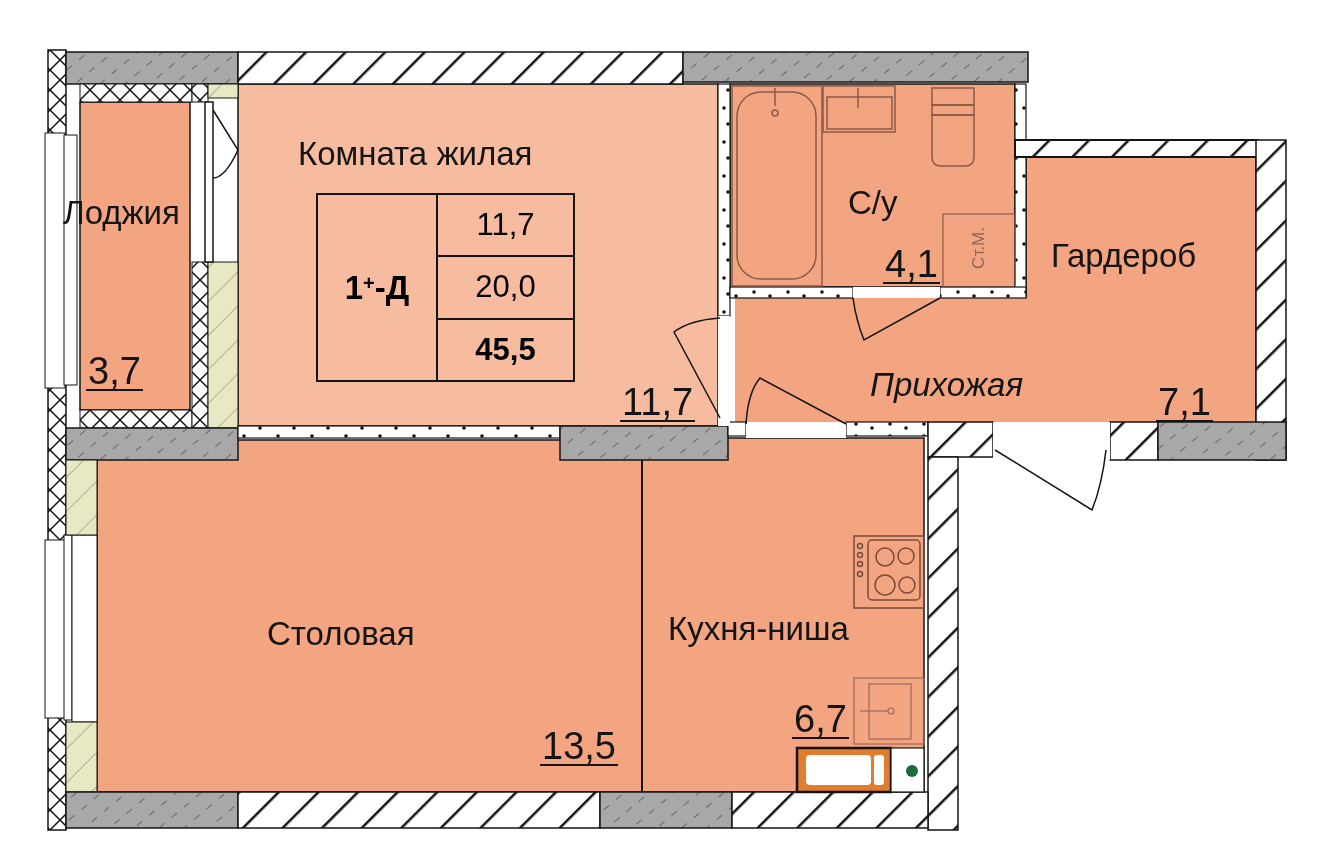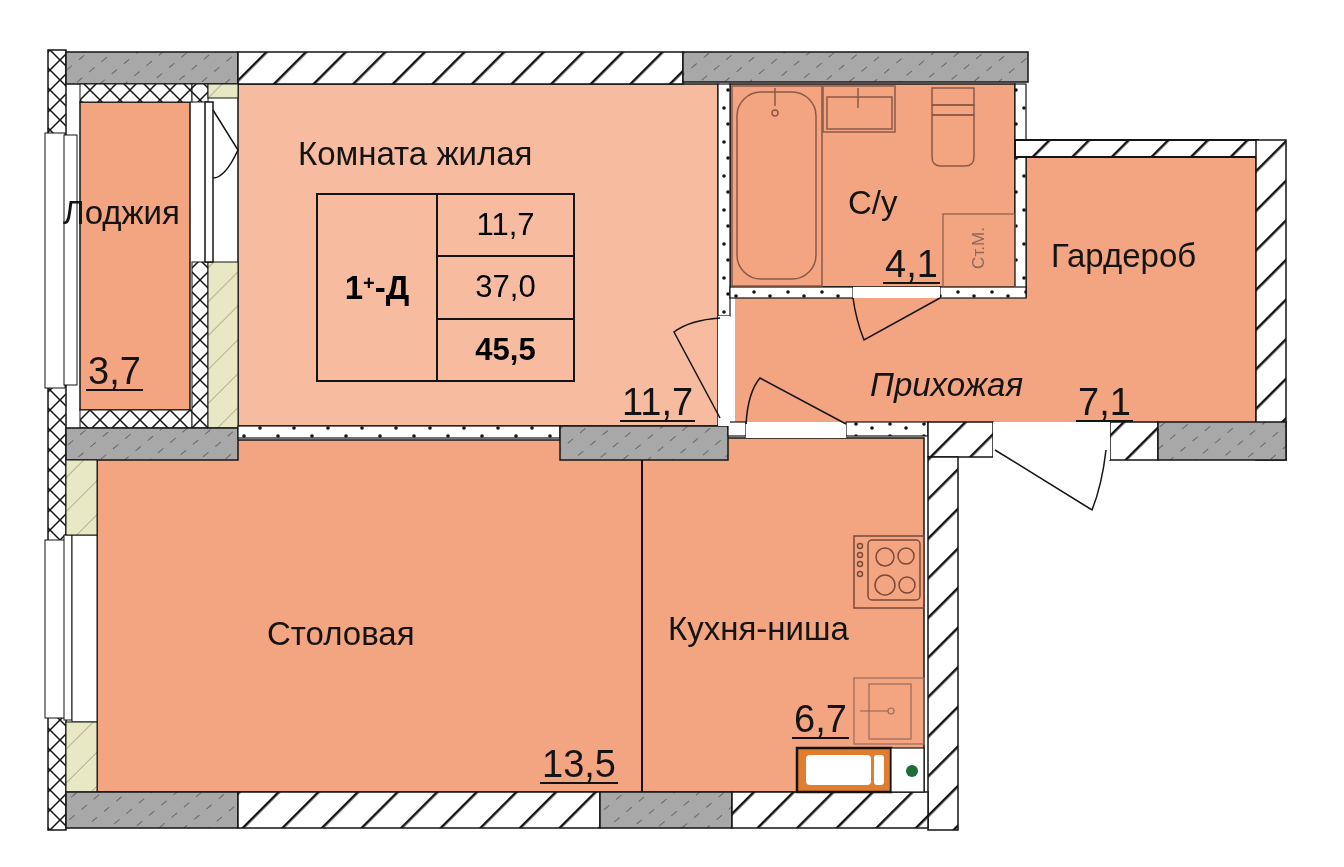--- a/index.html
+++ b/index.html
@@ -186,32 +186,32 @@
 <div class="label room-name" style="left:298px; top:137px;">Комната жилая</div>
 <div class="label area" style="left:620px; top:384px;">11,7</div>
 
 <div class="label room-name" style="left:848px; top:186px;">С/у</div>
 <div class="label area" style="left:883px; top:246px;">4,1</div>
 <div class="smallv" style="left:958px; top:238px;">Ст.М.</div>
 
 <div class="label room-name" style="left:1051px; top:239px;">Гардероб</div>
 
 <div class="label room-name" style="left:870px; top:368px;font-style:italic;">Прихожая</div>
-<div class="label area" style="left:1076px; top:384px;">7,1</div>
+<div class="label area" style="left:1156px; top:384px;">7,1</div>
 
 <div class="label room-name" style="left:267px; top:617px;text-align:center;">Столовая</div>
-<div class="label area" style="left:540px; top:746px;">13,5</div>
+<div class="label area" style="left:540px; top:728px;">13,5</div>
 
 <div class="label room-name" style="left:668px; top:612px;">Кухня-ниша</div>
 <div class="label area" style="left:792px; top:701px;">6,7</div>
 
 <div class="summary">
   <div class="summary-type">
     <span>1</span>
       <sup>+</sup>
       <span>-Д</span>
   </div>
   <div class="summary-values">
     <div class="summary-row">11,7</div>
-    <div class="summary-row">37,0</div>
+    <div class="summary-row">20,0</div>
     <div class="summary-row bold">45,5</div>
   </div>
 </div>
 
 </body></html>

